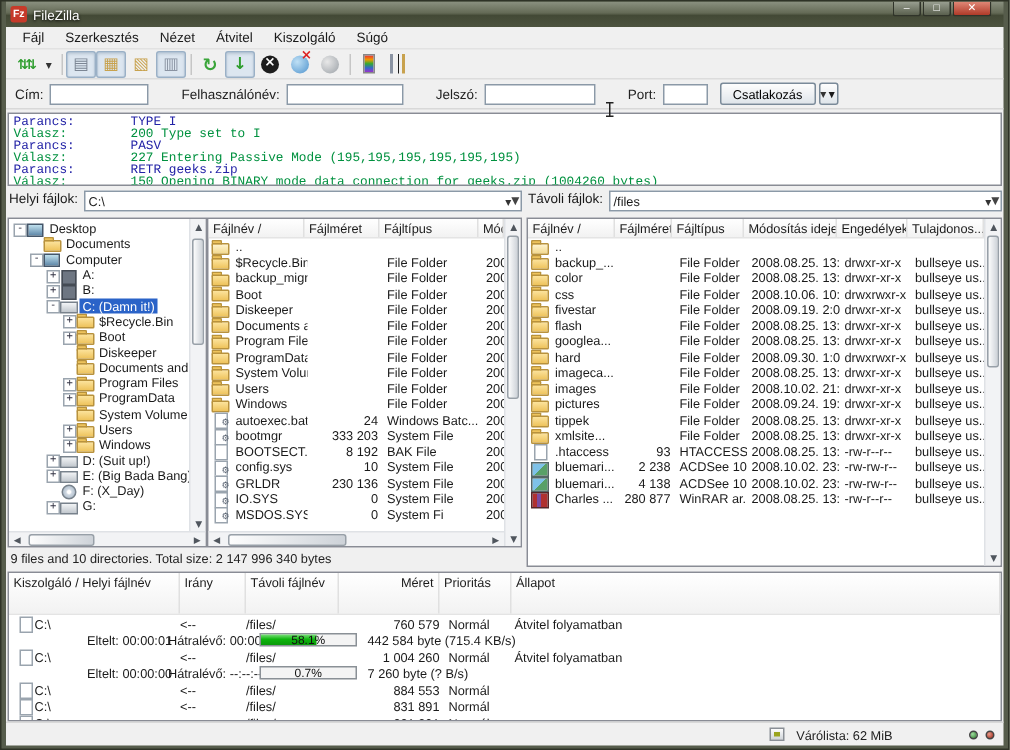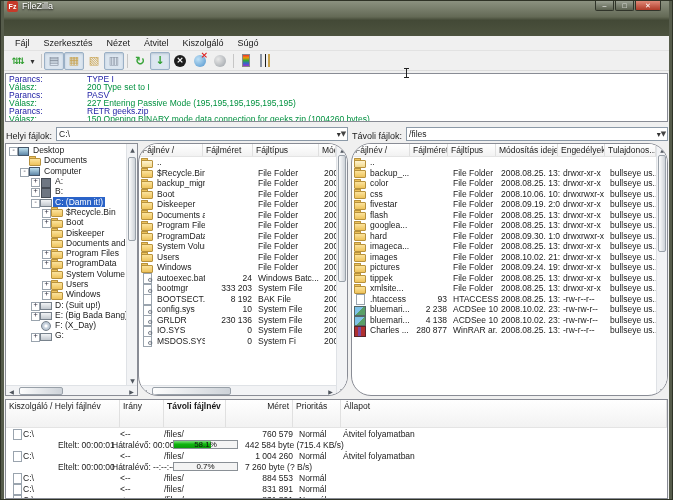--- a/index.html
+++ b/index.html
@@ -1,20 +1,20 @@
 <!DOCTYPE html>
 <html><head>
 <meta charset="utf-8">
 <style>
   * { margin:0; padding:0; box-sizing:border-box; }
   body { font-family:"Liberation Sans", sans-serif; background:#9aa08c; }
   .window { position:relative; width:673px; height:500px; background:#565c4b;
             border:1px solid #2e3226; padding:0 3px 3px; overflow:hidden; }
   
-  .titlebar { height:35px; display:flex; align-items:flex-start;
+  .titlebar { height:17px; display:flex; align-items:center;
     background:linear-gradient(#8b9180 0%, #646a56 45%, #434936 55%, #4d533f 100%); }
   .appicon { width:11px; height:11px; margin:0 4px 0 3px; background:#c63a2a; color:#fff;
     font-size:7px; font-weight:bold; display:flex; align-items:center; justify-content:center; border-radius:2px; }
   .apptitle { color:#fff; font-size:9px; text-shadow:0 1px 2px #000; flex:1; }
   .winbtns { display:flex; align-self:flex-start; margin-right:8px; }
   .winbtn { width:19px; height:10px; font-size:7px; line-height:9px; text-align:center; color:#fff;
     background:linear-gradient(#9aa092,#5a604e); border:1px solid #30342a; border-top:none;
     border-radius:0 0 2px 2px; margin-left:1px; }
   .winbtn.close { width:26px; background:linear-gradient(#e08978,#b03a28); }
   
@@ -52,41 +52,41 @@
   
   .quickbar { height:20px; display:flex; align-items:center; padding-left:6px; border-bottom:1px solid #d8d8d8; }
   .qc-label { margin-right:4px; color:#222; }
   .qc-input { height:14px; border:1px solid #8b99a7; background:#fff; font-size:8.5px; padding:0 2px; margin-right:22px; font-family:"Liberation Sans",sans-serif; }
   .qc-btn { height:15px; font-size:8.5px; padding:0 8px; border:1px solid #7a8a99; border-radius:2px;
      background:linear-gradient(#fdfdfd,#dfe5ea); font-family:"Liberation Sans",sans-serif; }
   .qc-drop { width:13px; height:15px; border:1px solid #7a8a99; border-radius:2px; margin-left:2px;
      background:linear-gradient(#fdfdfd,#dfe5ea); font-size:7px; display:flex; align-items:center; justify-content:center; }
   
   .logwrap { margin:2px 1px 1px; height:49px; background:#fff; border:1px solid #898c95; overflow:hidden; padding:1px 0 0 3px; }
-  .log-line { display:flex; font-size:8.5px; line-height:8px; white-space:nowrap; }
+  .log-line { display:flex; font-size:8.5px; line-height:8px; white-space:nowrap;font-family:Liberation Mono, monospace; }
   .log-line .lt { width:78px; flex:none; }
   .log-line[data-type="command"] { color:#2222a6; }
   .log-line[data-type="response"] { color:#00913f; }
   
   .mainrow { flex:1; display:flex; margin:2px 1px 1px; min-height:0; }
   .pane { display:flex; flex-direction:column; min-width:0; }
   .pane-local { width:343px; flex:none; }
   .pane-remote { flex:1; }
   .vsplit { width:3px; flex:none; }
-  .pathrow { height:16px; display:flex; align-items:flex-end; margin-bottom:2px; }
+  .pathrow { height:16px; display:flex; align-items:flex-start; margin-bottom:2px; }
   .pathlabel { margin:0 4px 0 1px; flex:none; }
   .combo { flex:1; height:14px; border:1px solid #8b99a7; background:#fff; display:flex; align-items:center; }
   .combo .cv { flex:1; padding-left:2px; font-size:8.5px; }
   .combo .ca { width:11px; height:12px; font-size:7px; color:#444; display:flex; align-items:center; justify-content:center; font-family:"DejaVu Sans",sans-serif; }
   .listarea { flex:1; display:flex; min-height:0; }
   .panel { background:#fff; border:1px solid #898c95; overflow:hidden; position:relative; }
   .treewrap { width:133px; flex:none; margin-right:0; display:flex; flex-direction:column; }
   .treescroll { flex:1; display:flex; min-height:0; }
   .treelist { flex:1; overflow:hidden; padding-top:1px; }
-  .filewrap { flex:1; display:flex; flex-direction:column; min-width:0;border-radius:20px; }
+  .filewrap { flex:1; display:flex; flex-direction:column; min-width:0; }
   
   .trow { display:flex; align-items:center; height:10.3px; white-space:nowrap; }
   .trow[data-lvl="0"] { padding-left:3px; } .trow[data-lvl="1"] { padding-left:14px; }
   .trow[data-lvl="2"] { padding-left:25px; } .trow[data-lvl="3"] { padding-left:36px; }
   .exp { width:9px; flex:none; font-family:"DejaVu Sans Mono",monospace; }
   .trow[data-exp="plus"] .exp::before, .trow[data-exp="minus"] .exp::before {
      content:"+"; display:inline-block; width:7px; height:7px; border:1px solid #9aa4ae; background:#fff;
      font-size:7px; line-height:5px; text-align:center; color:#334; }
   .trow[data-exp="minus"] .exp::before { content:"-"; }
   .trow .lbl { padding:0 2px; font-size:8.5px; }
@@ -132,21 +132,21 @@
   .vscroll .sthumb { margin:2px 1px; }
   .hscroll .sthumb { margin:1px 2px; height:8px; }
   .vtrack { flex:1; display:flex; flex-direction:column; }
   .htrack { flex:1; display:flex; }
   
   .panestatus { height:13px; flex:none; display:flex; align-items:center; padding-left:2px; font-size:8.5px; color:#222; }
   
   .queuewrap { height:100px; flex:none; margin:2px 1px 0; background:#fff; border:1px solid #898c95; overflow:hidden; display:flex; flex-direction:column; }
   .qheader { display:flex; height:28px; flex:none; border-bottom:1px solid #e4e4e4; background:linear-gradient(#fff,#f2f2f2); }
   .qheader .hcell { font-size:8.5px; }
-  .qh1{width:114px;} .qh2{width:44px;} .qh3{width:62px;font-weight:bold;} .qh4{width:67px; text-align:right;} .qh5{width:48px;} .qh6{flex:1;}
+  .qh1{width:114px;} .qh2{width:44px;} .qh3{width:62px;} .qh4{width:67px; text-align:right;} .qh5{width:48px;} .qh6{flex:1;}
   .qrows { flex:1; overflow:hidden; }
   .qrow { height:11px; font-size:8.5px; }
   .q-file, .q-prog { display:flex; align-items:center; height:11px; white-space:nowrap; }
   .q-file .ico { margin:0 3px 0 5px; width:9px; }
   .q-name{width:97px; overflow:hidden;} .q-dir{width:44px;} .q-remote{width:62px;}
   .q-size{width:67px; text-align:right;} .q-prio{width:48px; padding-left:6px;} .q-status{flex:1; padding-left:2px;}
   .q-elapsed{margin-left:52px; width:54px;} .q-remaining{width:61px;}
   .pbar { position:relative; width:65px; height:9px; border:1px solid #8a9096; background:#f4f4f4; margin-right:7px; flex:none; }
   .pfill { position:absolute; left:0; top:0; bottom:0; background:linear-gradient(#7be07b,#0eb50e 45%,#0a9a0a); }
   .plabel { position:absolute; left:0; right:0; top:-1px; text-align:center; font-size:8px; color:#111; }
@@ -255,20 +255,34 @@
 
         <div class="tbtn" data-name="filter-button" data-kind="btn" data-pressed="false">
           <span class="ticon" data-name="filter-icon"></span>
         </div>
 
         <div class="tbtn" data-name="comparison-button" data-kind="btn" data-pressed="false">
           <span class="ticon" data-name="comparison-icon"></span>
         </div>
       </div>
 
+    <div class="quickbar" data-name="quickconnect-bar">
+      <span class="qc-label" data-name="host-label">Cím:</span>
+      <input class="qc-input" style="width: 66px;" data-name="host-input" value="">
+      <span class="qc-label" data-name="username-label">Felhasználónév:</span>
+      <input class="qc-input" style="width: 78px;" data-name="username-input" value="">
+      <span class="qc-label" data-name="password-label">Jelszó:</span>
+      <input class="qc-input" style="width: 74px;" data-name="password-input" value="">
+      <span class="qc-label" data-name="port-label">Port:</span>
+      <input class="qc-input" style="width: 30px; margin-right: 8px;" data-name="port-input" value="">
+      <button class="qc-btn" data-name="quickconnect-button">Csatlakozás</button>
+      <span class="qc-drop" data-name="quickconnect-dropdown">
+          <span data-name="chevron-down-icon">▼</span>
+        </span>
+    </div>
 
     <div class="logwrap" data-name="message-log">
 
         <div class="log-line" data-name="log-line" data-type="command">
           <span class="lt" data-name="log-line-type">Parancs:</span>
           <span class="lx" data-name="log-line-text">TYPE I</span>
         </div>
 
         <div class="log-line" data-name="log-line" data-type="response">
           <span class="lt" data-name="log-line-type">Válasz:</span>
@@ -609,20 +623,21 @@
               <div class="vscroll" data-name="local-list-vscrollbar">
                 <span class="sarrow" data-name="scroll-up-icon">▲</span>
                 <div class="vtrack">
                     <div class="sthumb" style="height:55%; margin-top:12%"></div>
                   </div>
                 <span class="sarrow" data-name="scroll-down-icon">▼</span>
               </div>
             </div>
           </div>
         </div>
+        <div class="panestatus" data-name="local-status">9 files and 10 directories. Total size: 2 147 996 340 bytes</div>
       </div>
 
       <div class="vsplit" data-name="pane-splitter"></div>
 
       <div class="pane pane-remote" data-name="remote-pane">
         <div class="pathrow">
           <span class="pathlabel" data-name="remote-path-label">Távoli fájlok:</span>
           <div class="combo" data-name="remote-path-combo">
             <span class="cv" data-name="remote-path-value">/files</span>
             <span class="ca" data-name="chevron-down-icon">▼</span>

